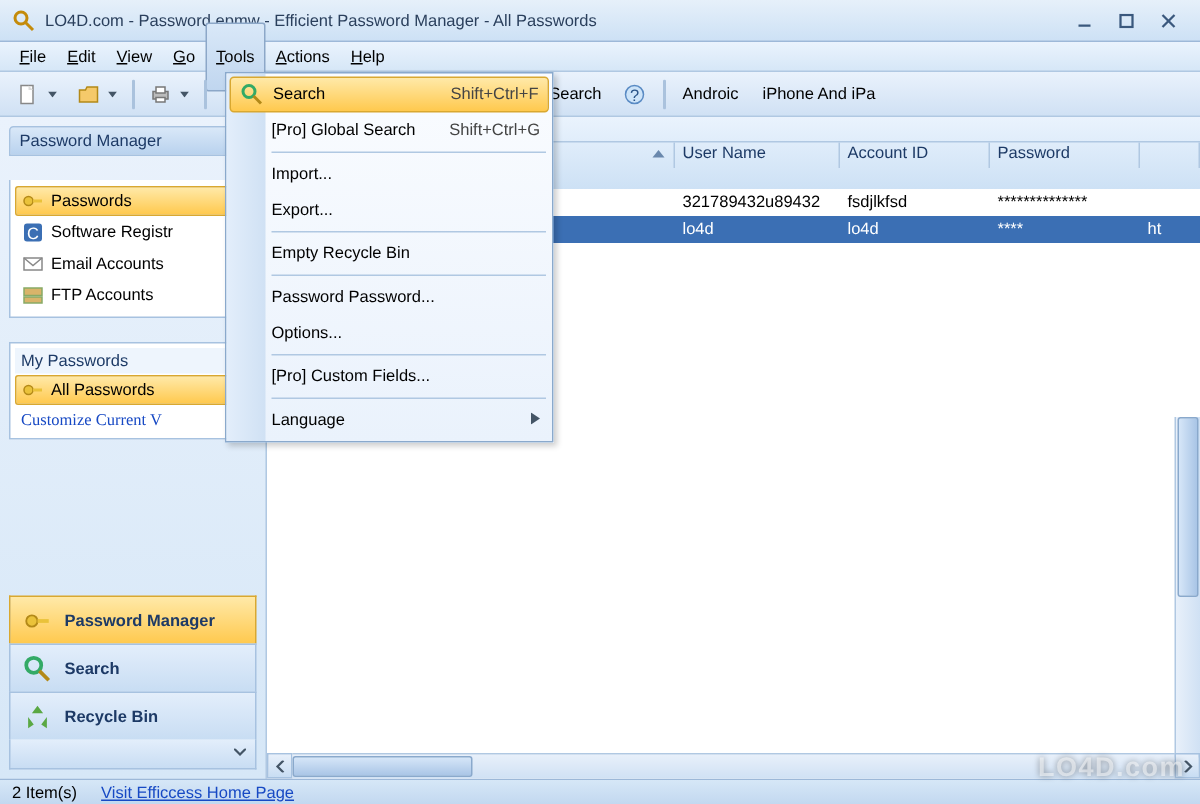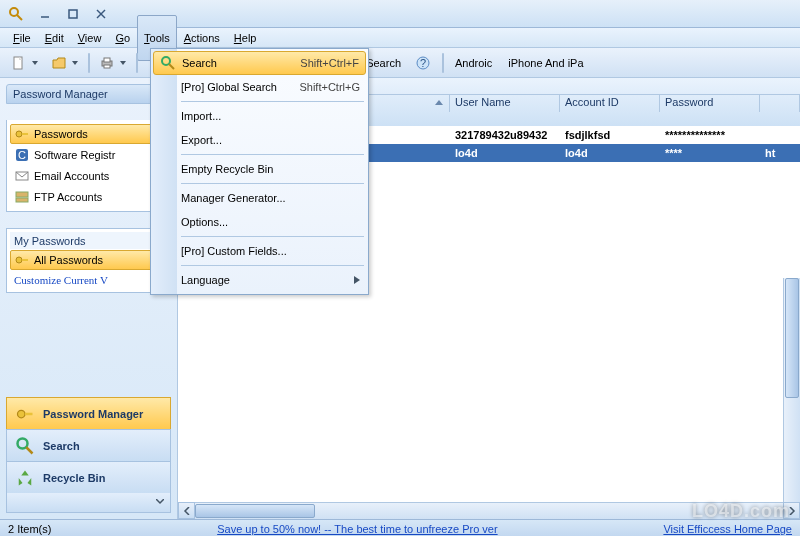--- a/index.html
+++ b/index.html
@@ -50,21 +50,21 @@
 .navfooter { height: 20px; border: 1px solid #a7c2e0; border-top: none; background: linear-gradient(#e3eefb, #c8ddf3); display: flex; align-items: center; justify-content: flex-end; padding: 0 6px; }
 
 
 .colhead { height: 48px; background: linear-gradient(#eaf3fd, #cde1f5); }
 .colhead-row { height: 17px; display: flex; border-bottom: 1px solid #b0c8e2; }
 .coltab { width: 100%; height: 17px; display: flex; }
 .col { border-right: 1px solid #b0c8e2; padding: 1px 5px; color: #1d3a66; white-space: nowrap; overflow: hidden; position: relative; }
 .col.sort::after { content: ""; position: absolute; right: 6px; top: 5px; width: 0; height: 0; border-left: 4px solid transparent; border-right: 4px solid transparent; border-bottom: 5px solid #6a88ad; }
 
 .datarow { height: 18px; display: flex; align-items: stretch; }
-.cell { padding: 1px 5px; border-right: 1px solid transparent; white-space: nowrap; overflow: hidden; display: flex; align-items: center; font-weight: bold; }
+.cell { padding: 1px 5px; border-right: 1px solid transparent; white-space: nowrap; overflow: hidden; display: flex; align-items: center; }
 .cell .ic { width: 14px; height: 14px; margin-right: 3px; }
 .datarow.sel { background: #3b6fb4; color: #fff; }
 .gridbody { position: relative; height: 380px; overflow: hidden; }
 
 
 .vscroll { position: absolute; right: 0; top: 200px; bottom: 14px; width: 17px; background: linear-gradient(to right,#e8f0fa,#d0e1f4); border-left: 1px solid #b0c8e2; }
 .vthumb { position: absolute; top: 0; height: 120px; left: 1px; right: 1px; background: linear-gradient(to right,#d6e6f8,#a9c5e6); border: 1px solid #8aa9cc; border-radius: 2px; }
 .hscroll { position: absolute; bottom: 0; left: 17px; right: 17px; height: 17px; background: linear-gradient(#e8f0fa,#d0e1f4); border-top: 1px solid #b0c8e2; }
 .hthumb { position: absolute; left: 0; width: 120px; top: 1px; bottom: 1px; background: linear-gradient(#d6e6f8,#a9c5e6); border: 1px solid #8aa9cc; border-radius: 2px; }
 .scrollbtn { width: 17px; height: 17px; position: absolute; background: linear-gradient(#e8f0fa,#c8ddf3); border: 1px solid #a7c2e0; display: flex; align-items: center; justify-content: center; }
@@ -94,20 +94,21 @@
 .ic svg, .ddicon svg { width: 100%; height: 100%; }
 </style>
 </head>
 <body>
 
 <div class="titlebar">
   <span class="icon"><svg viewBox="0 0 16 16">
         <circle cx="6" cy="6" r="4" fill="none" stroke="#c48b0a" stroke-width="2"></circle>
         <line x1="9" y1="9" x2="14" y2="14" stroke="#c48b0a" stroke-width="2"></line>
       </svg></span>
+  <span class="title">LO4D.com - Password.epmw - Efficient Password Manager - All Passwords</span>
   <span class="control">
       <svg viewBox="0 0 10 10">
         <line x1="1" y1="8" x2="9" y2="8"></line>
       </svg>
     </span>
   <span class="control">
       <svg viewBox="0 0 10 10">
         <rect x="1" y="1" width="8" height="8"></rect>
       </svg>
     </span>
@@ -371,21 +372,20 @@
     <div class="scrollbtn right">
         <svg width="8" height="8" viewBox="0 0 8 8">
           <path d="M2 0 L6 4 L2 8" fill="none" stroke="#456" stroke-width="1.5"></path>
         </svg>
       </div>
   </div>
 </div>
 
 <div class="statusbar">
   <span>2 Item(s)</span>
-  <span class="statuslink fill">Save up to 50% now! -- The best time to unfreeze Pro ver</span>
   <span class="statuslink">Visit Efficcess Home Page</span>
 </div>
 
 <div class="dropdown">
   <div class="ddgutter"></div>
   <div id="dropdown-items">
       <div class="dditem hover">
         <span class="ddicon">
           <svg viewBox="0 0 16 16">
             <circle cx="6" cy="6" r="4" fill="none" stroke="#3a6" stroke-width="2"></circle>
@@ -405,21 +405,21 @@
       </div>
       <div class="dditem">
         <span>Export...</span>
       </div>
       <div class="ddhr"></div>
       <div class="dditem">
         <span>Empty Recycle Bin</span>
       </div>
       <div class="ddhr"></div>
       <div class="dditem">
-        <span>Manager Generator...</span>
+        <span>Password Password...</span>
       </div>
       <div class="dditem">
         <span>Options...</span>
       </div>
       <div class="ddhr"></div>
       <div class="dditem">
         <span>[Pro] Custom Fields...</span>
       </div>
       <div class="ddhr"></div>
       <div class="dditem">

